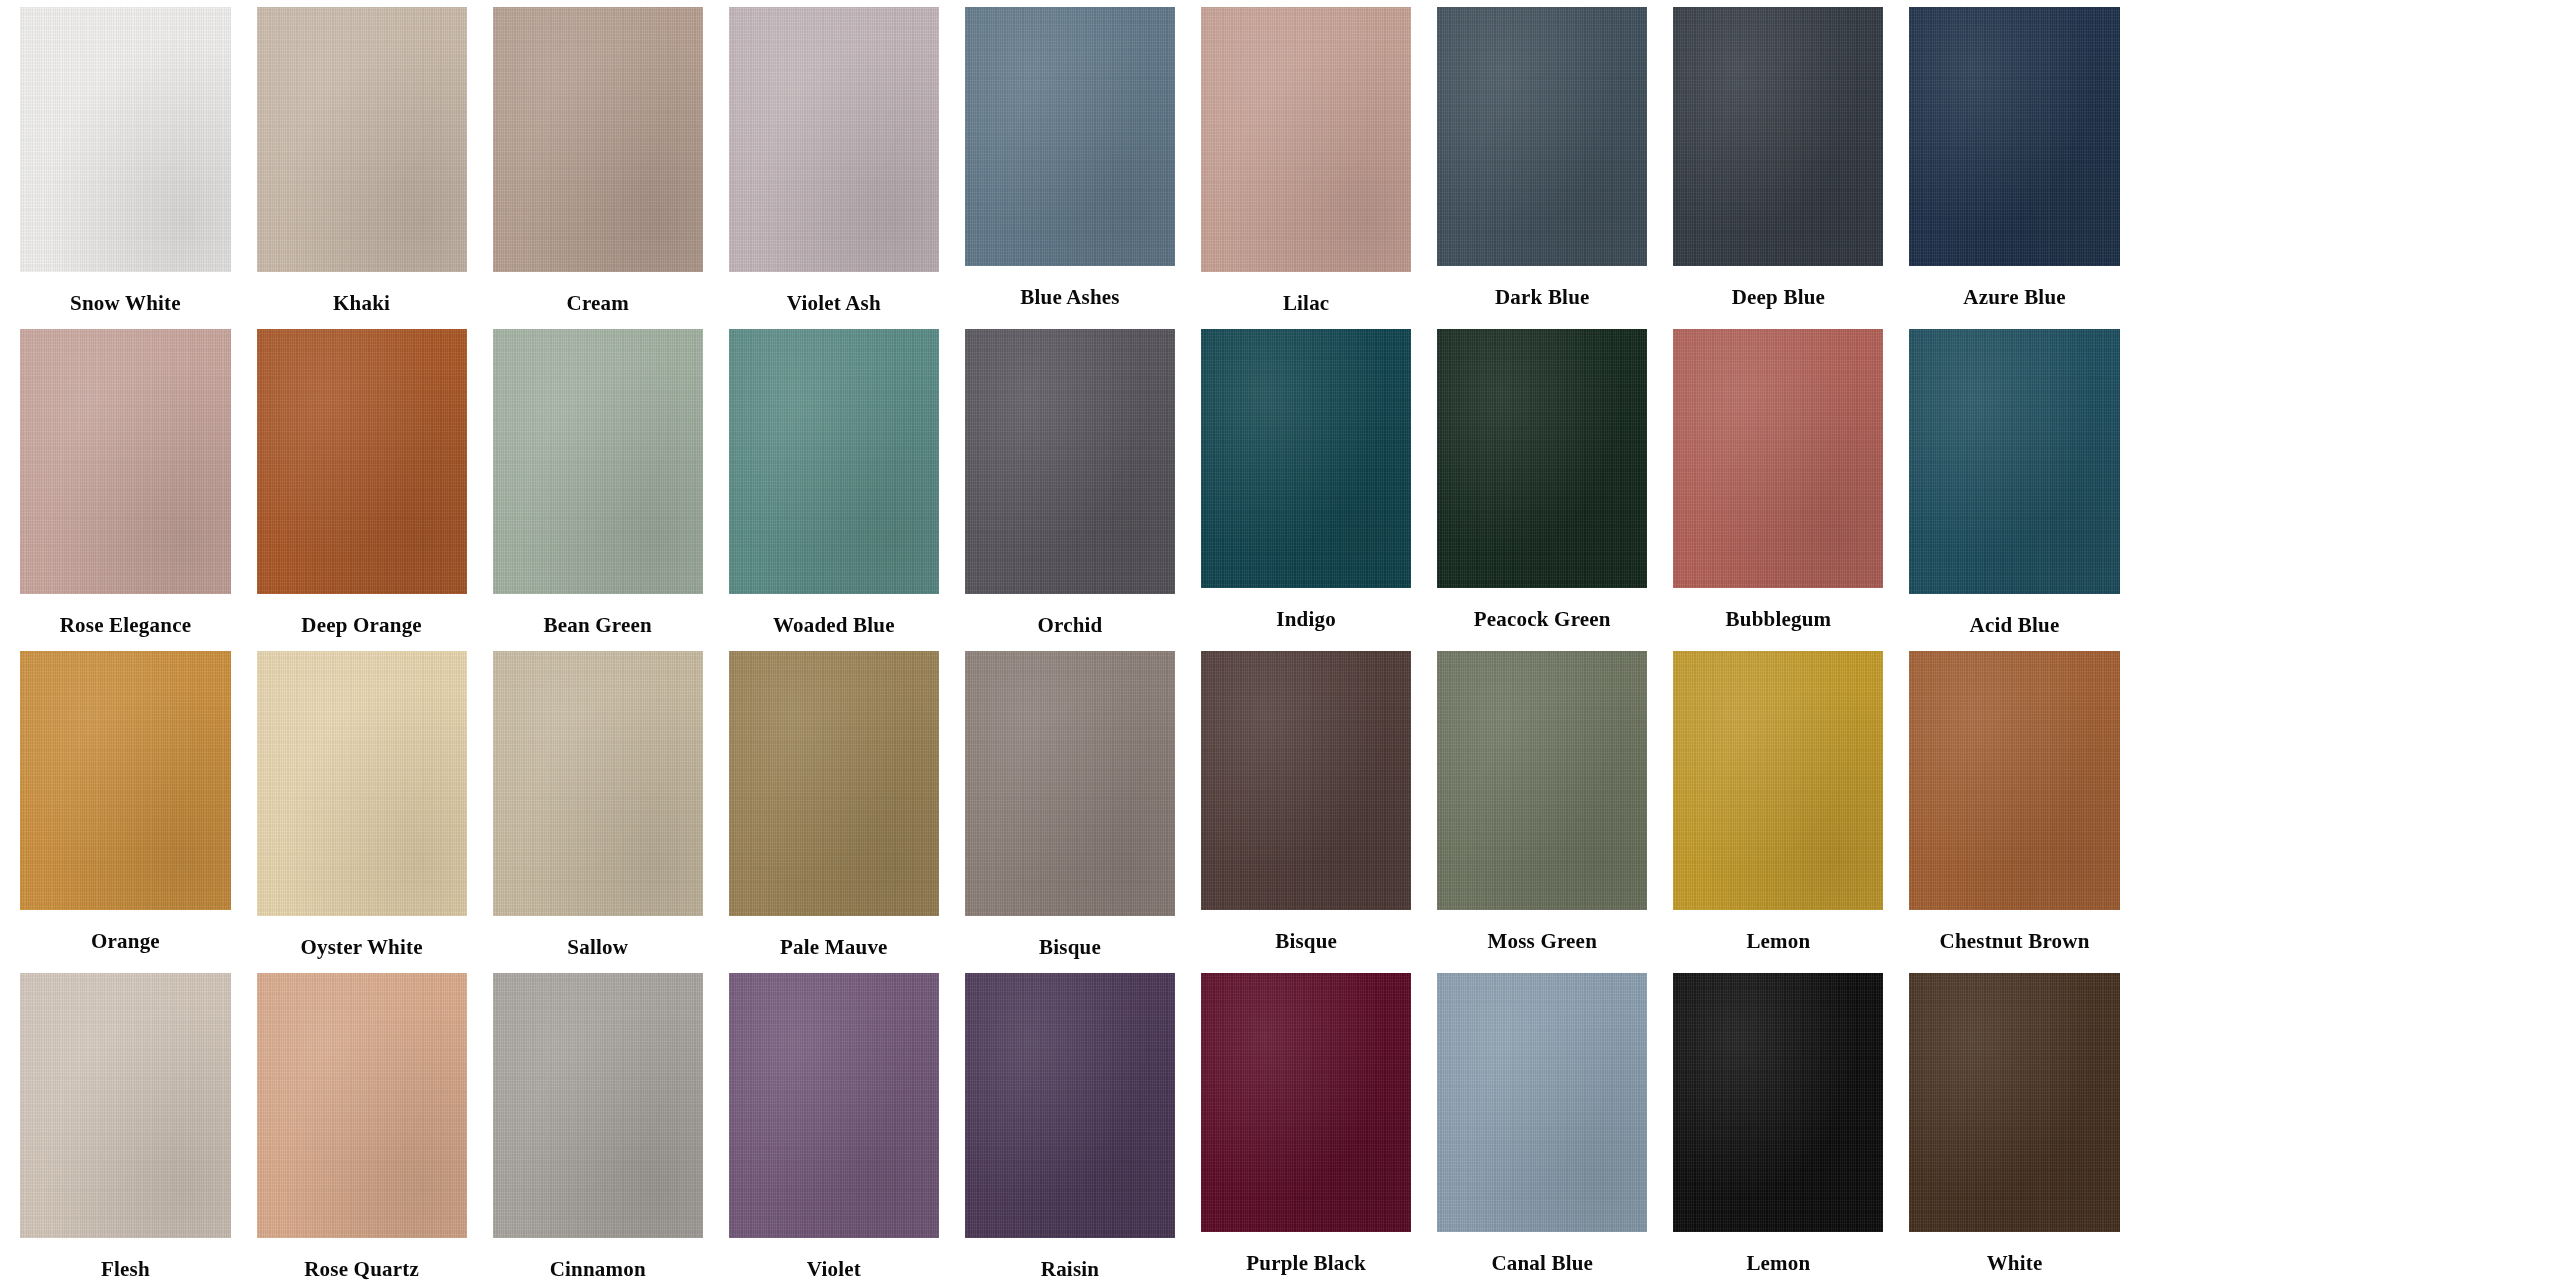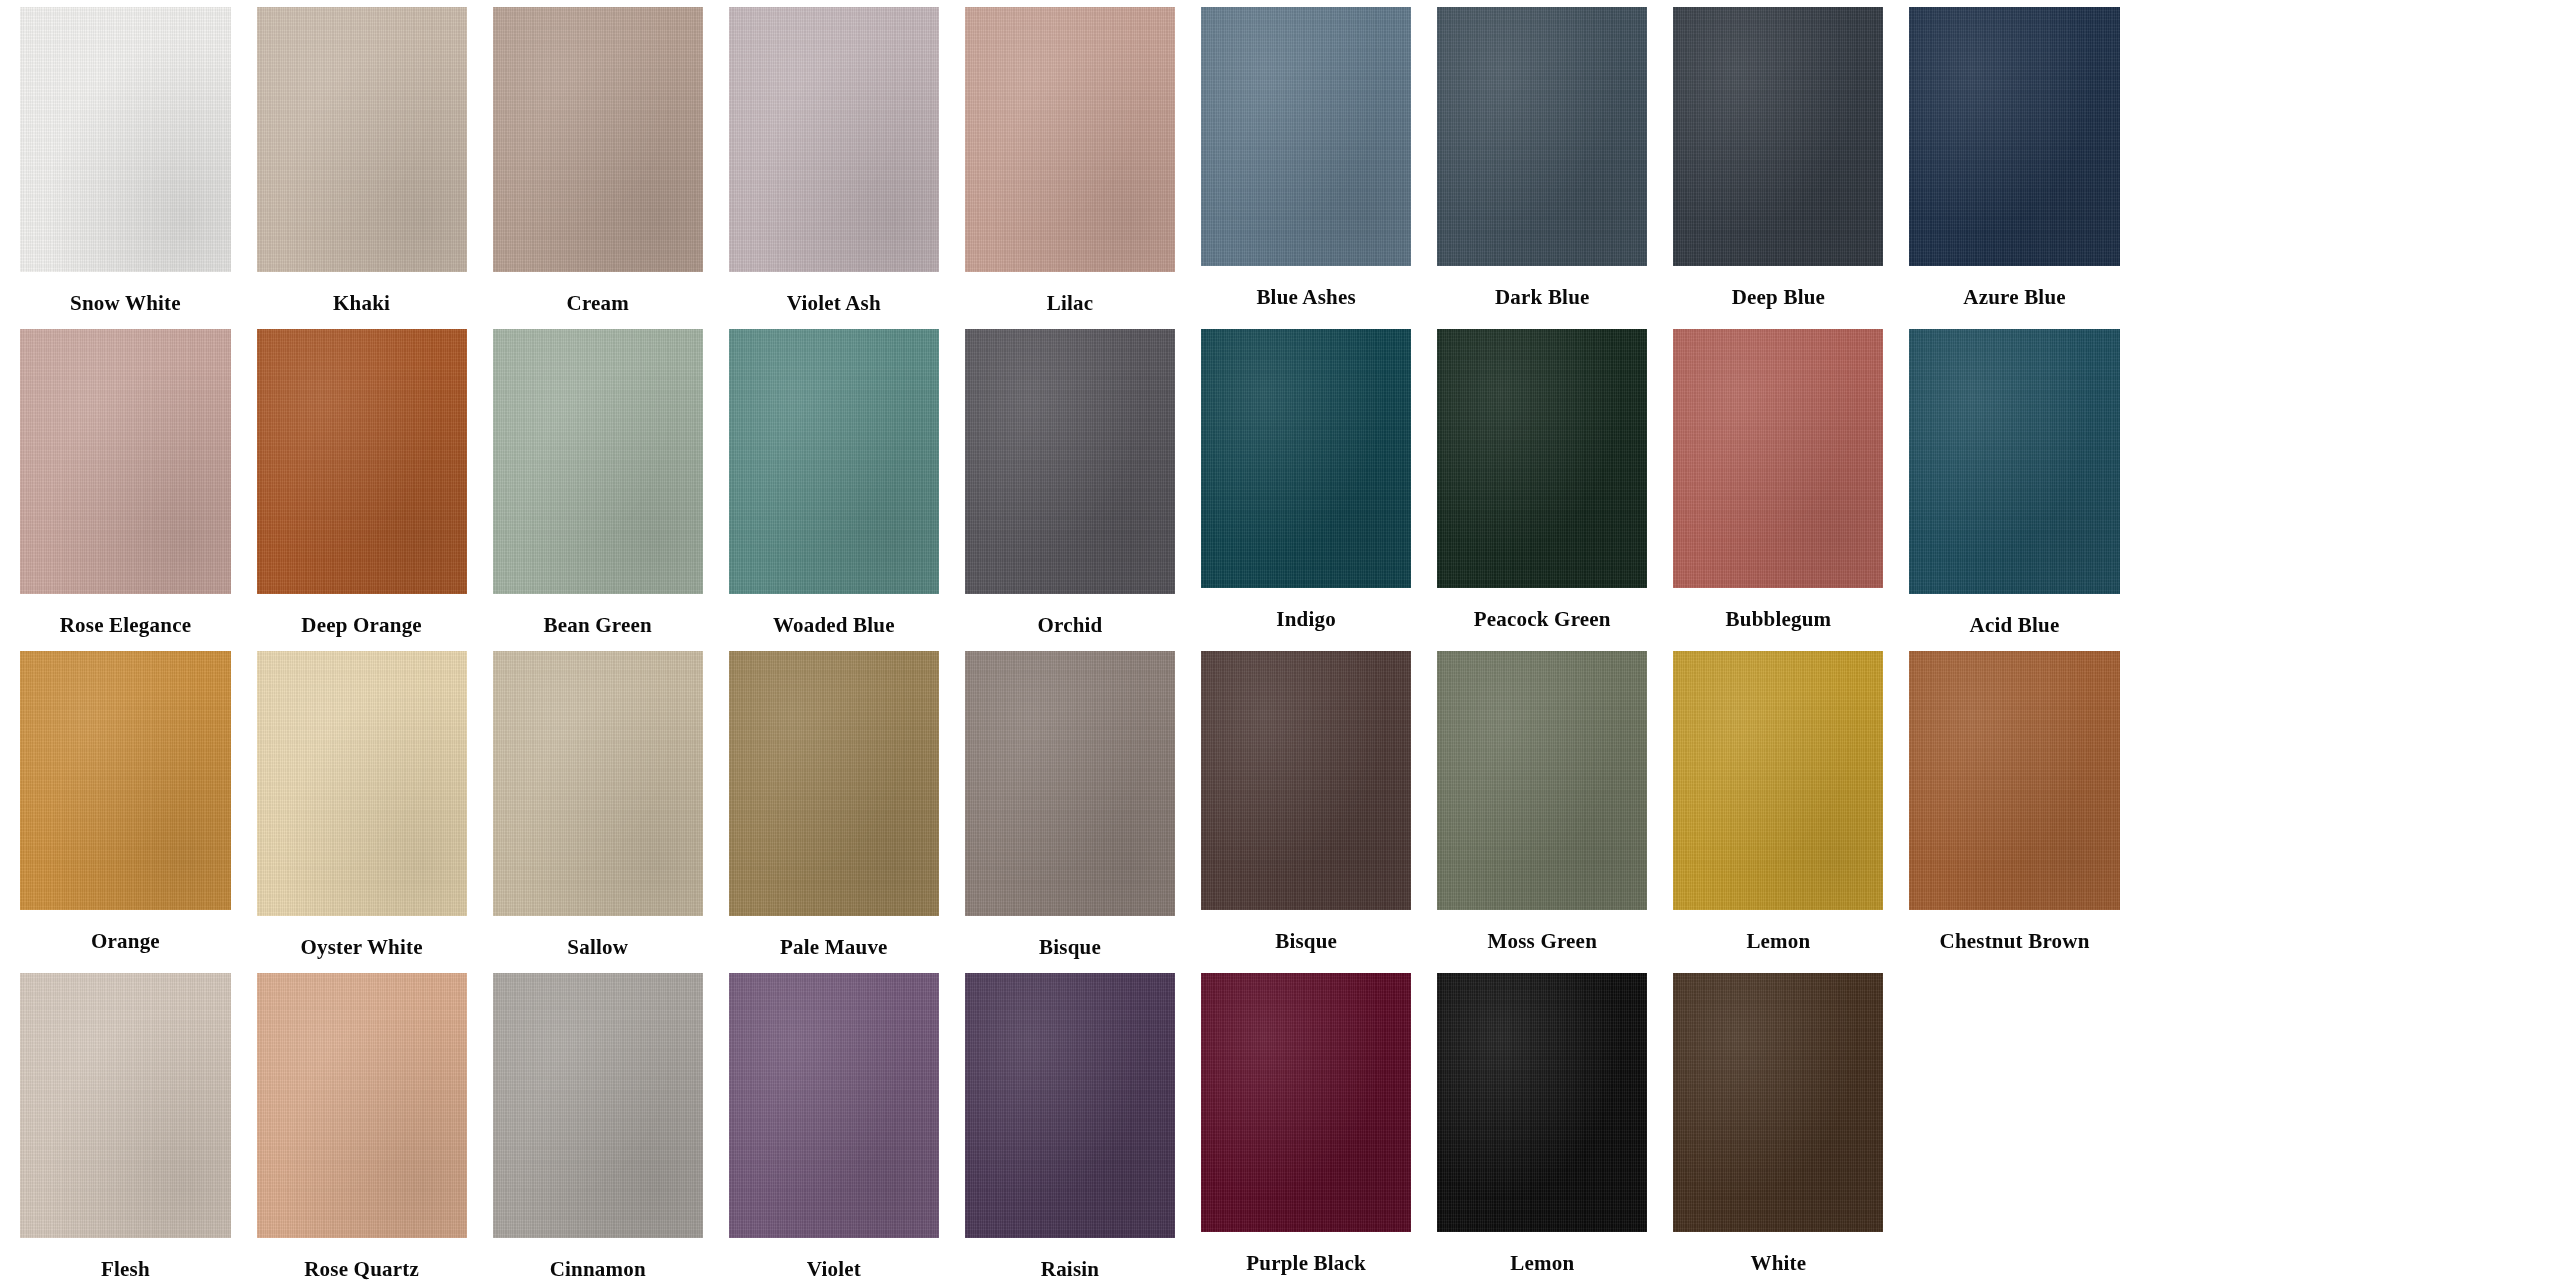--- a/index.html
+++ b/index.html
@@ -97,28 +97,28 @@
       <div class="swatch-label">Khaki</div>
     </div>
     <div class="swatch-cell row-1 col-3">
       <div class="swatch-chip" style="background-color: rgb(184, 161, 147);"></div>
       <div class="swatch-label">Cream</div>
     </div>
     <div class="swatch-cell row-1 col-4">
       <div class="swatch-chip" style="background-color: rgb(196, 183, 187);"></div>
       <div class="swatch-label">Violet Ash</div>
     </div>
+    <div class="swatch-cell row-1 col-6">
+      <div class="swatch-chip" style="background-color: rgb(97, 121, 139);"></div>
+      <div class="swatch-label">Blue Ashes</div>
+    </div>
     <div class="swatch-cell row-1 col-5">
       <div class="swatch-chip" style="background-color: rgb(201, 163, 150);"></div>
       <div class="swatch-label">Lilac</div>
     </div>
-    <div class="swatch-cell row-1 col-6">
-      <div class="swatch-chip" style="background-color: rgb(97, 121, 139);"></div>
-      <div class="swatch-label">Blue Ashes</div>
-    </div>
     <div class="swatch-cell row-1 col-7">
       <div class="swatch-chip" style="background-color: rgb(64, 80, 92);"></div>
       <div class="swatch-label">Dark Blue</div>
     </div>
     <div class="swatch-cell row-1 col-8">
       <div class="swatch-chip" style="background-color: rgb(52, 59, 68);"></div>
       <div class="swatch-label">Deep Blue</div>
     </div>
     <div class="swatch-cell row-1 col-9">
       <div class="swatch-chip" style="background-color: rgb(29, 48, 73);"></div>
@@ -213,20 +213,24 @@
       <div class="swatch-label">Violet</div>
     </div>
     <div class="swatch-cell row-4 col-5">
       <div class="swatch-chip" style="background-color: rgb(75, 56, 87);"></div>
       <div class="swatch-label">Raisin</div>
     </div>
     <div class="swatch-cell row-4 col-6">
       <div class="swatch-chip" style="background-color: rgb(92, 10, 38);"></div>
       <div class="swatch-label">Purple Black</div>
     </div>
+    <div class="swatch-cell row-4 col-7">
+      <div class="swatch-chip" style="background-color: rgb(139, 160, 176);"></div>
+      <div class="swatch-label">Canal Blue</div>
+    </div>
     <div class="swatch-cell row-4 col-8">
       <div class="swatch-chip" style="background-color: rgb(13, 13, 13);"></div>
       <div class="swatch-label">Lemon</div>
     </div>
     <div class="swatch-cell row-4 col-9">
       <div class="swatch-chip" style="background-color: rgb(69, 48, 31);"></div>
       <div class="swatch-label">White</div>
     </div>
   </div>
 

